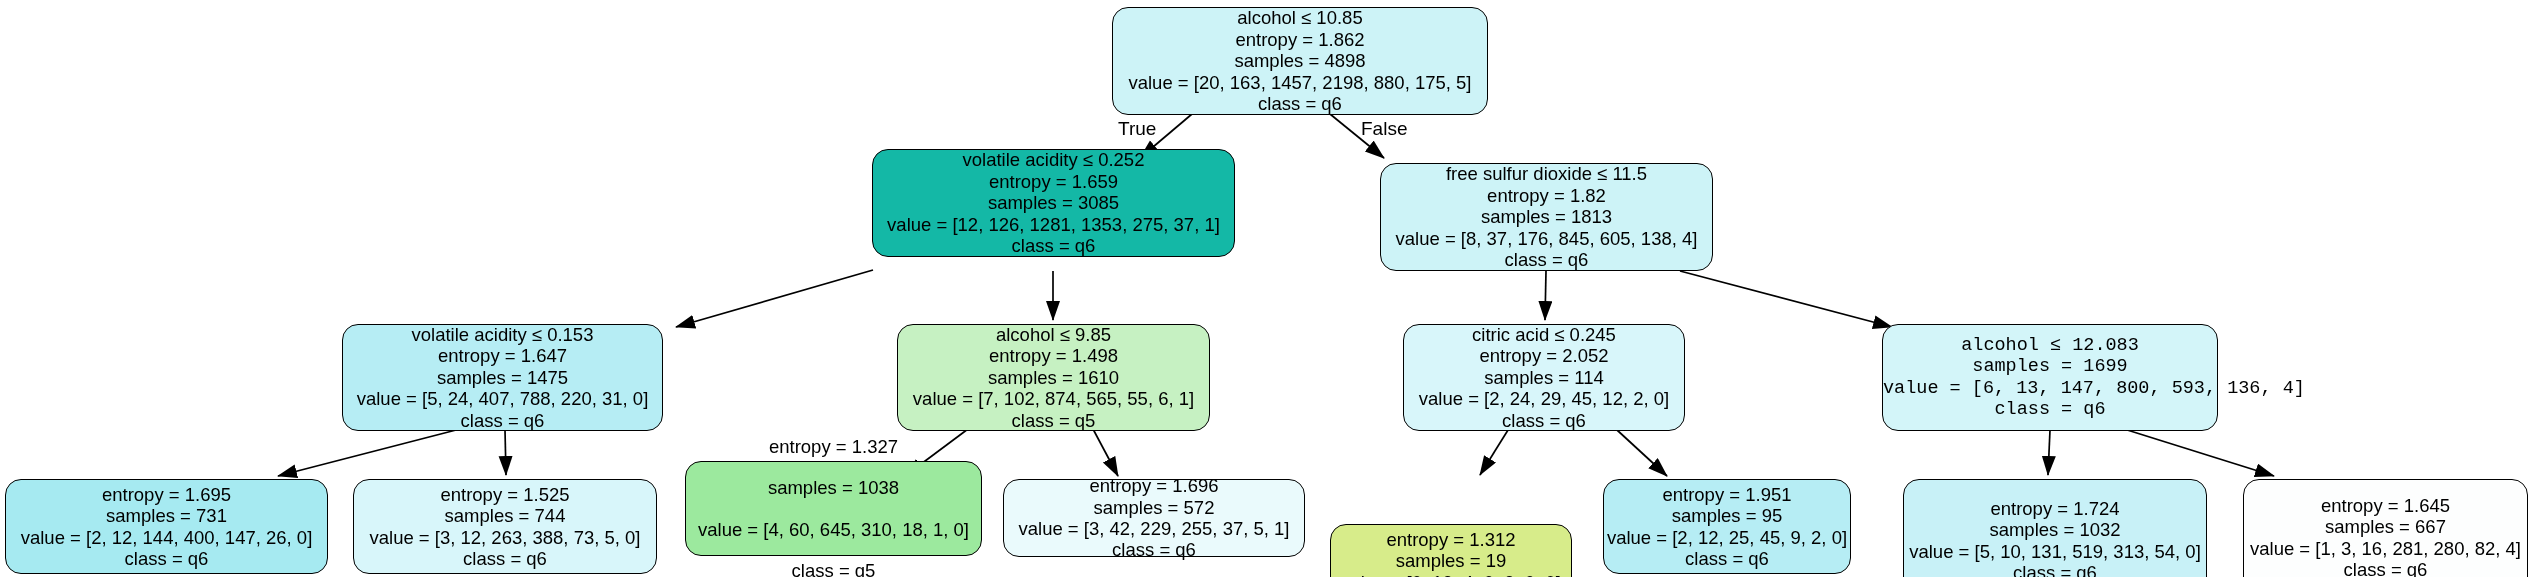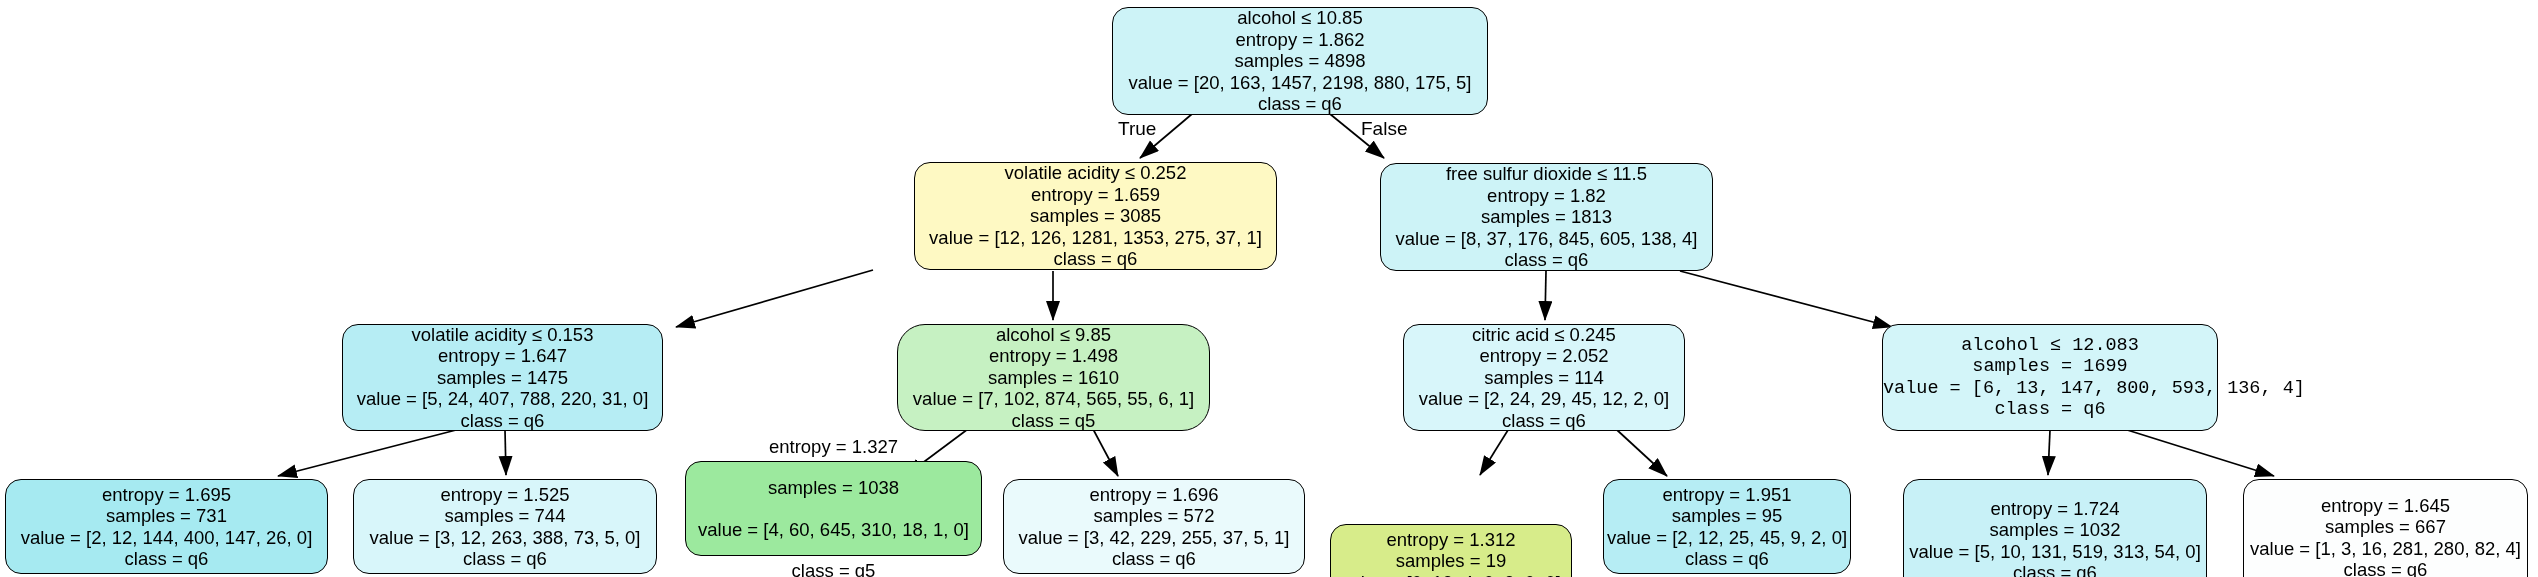--- a/index.html
+++ b/index.html
@@ -63,21 +63,21 @@
   <div class="edge-label" style="left:1361px;top:119px;">False</div>
 
   <div class="node" style="left: 1112px; top: 7px; width: 376px; height: 108px; background: rgb(205, 243, 247);">
     <div>alcohol ≤ 10.85</div>
     <div>entropy = 1.862</div>
     <div>samples = 4898</div>
     <div>value = [20, 163, 1457, 2198, 880, 175, 5]</div>
     <div>class = q6</div>
   </div>
 
-  <div class="node" style="left: 872px; top: 162px; width: 363px; height: 108px; background: #fef9c3; margin-left: 42px;">
+  <div class="node" style="left: 872px; top: 149px; width: 363px; height: 108px; background: #14b8a6;">
     <div>volatile acidity ≤ 0.252</div>
     <div>entropy = 1.659</div>
     <div>samples = 3085</div>
     <div>value = [12, 126, 1281, 1353, 275, 37, 1]</div>
     <div>class = q6</div>
   </div>
 
   <div class="node" style="left: 1380px; top: 163px; width: 333px; height: 108px; background: rgb(205, 243, 247);">
     <div>free sulfur dioxide ≤ 11.5</div>
     <div>entropy = 1.82</div>
@@ -87,21 +87,21 @@
   </div>
 
   <div class="node" style="left: 342px; top: 324px; width: 321px; height: 107px; background: rgb(182, 237, 244);">
     <div>volatile acidity ≤ 0.153</div>
     <div>entropy = 1.647</div>
     <div>samples = 1475</div>
     <div>value = [5, 24, 407, 788, 220, 31, 0]</div>
     <div>class = q6</div>
   </div>
 
-  <div class="node" style="left: 897px; top: 324px; width: 313px; height: 107px; background: rgb(198, 241, 194); border-radius: 28px;">
+  <div class="node" style="left: 897px; top: 324px; width: 313px; height: 107px; background: rgb(198, 241, 194);">
     <div>alcohol ≤ 9.85</div>
     <div>entropy = 1.498</div>
     <div>samples = 1610</div>
     <div>value = [7, 102, 874, 565, 55, 6, 1]</div>
     <div>class = q5</div>
   </div>
 
   <div class="node" style="left: 1403px; top: 324px; width: 282px; height: 107px; background: rgb(216, 246, 250); justify-content: center;">
     <div>citric acid ≤ 0.245</div>
     <div>entropy = 2.052</div>
@@ -131,21 +131,21 @@
     <div>class = q6</div>
   </div>
 
   <div class="node" style="left: 685px; top: 461px; width: 297px; height: 95px; background: rgb(156, 233, 158); gap: 20px;">
     <div>entropy = 1.327</div>
     <div>samples = 1038</div>
     <div>value = [4, 60, 645, 310, 18, 1, 0]</div>
     <div>class = q5</div>
   </div>
 
-  <div class="node" style="left: 1003px; top: 479px; width: 302px; height: 95px; background: rgb(234, 250, 252);">
+  <div class="node" style="left: 1003px; top: 479px; width: 302px; height: 78px; background: rgb(234, 250, 252);">
     <div>entropy = 1.696</div>
     <div>samples = 572</div>
     <div>value = [3, 42, 229, 255, 37, 5, 1]</div>
     <div>class = q6</div>
   </div>
 
   <div class="node" style="left: 1330px; top: 479px; width: 242px; height: 95px; background: rgb(215, 236, 138); margin-top: 45px;">
     <div>entropy = 1.312</div>
     <div>samples = 19</div>
     <div>value = [0, 12, 4, 0, 3, 0, 0]</div>

